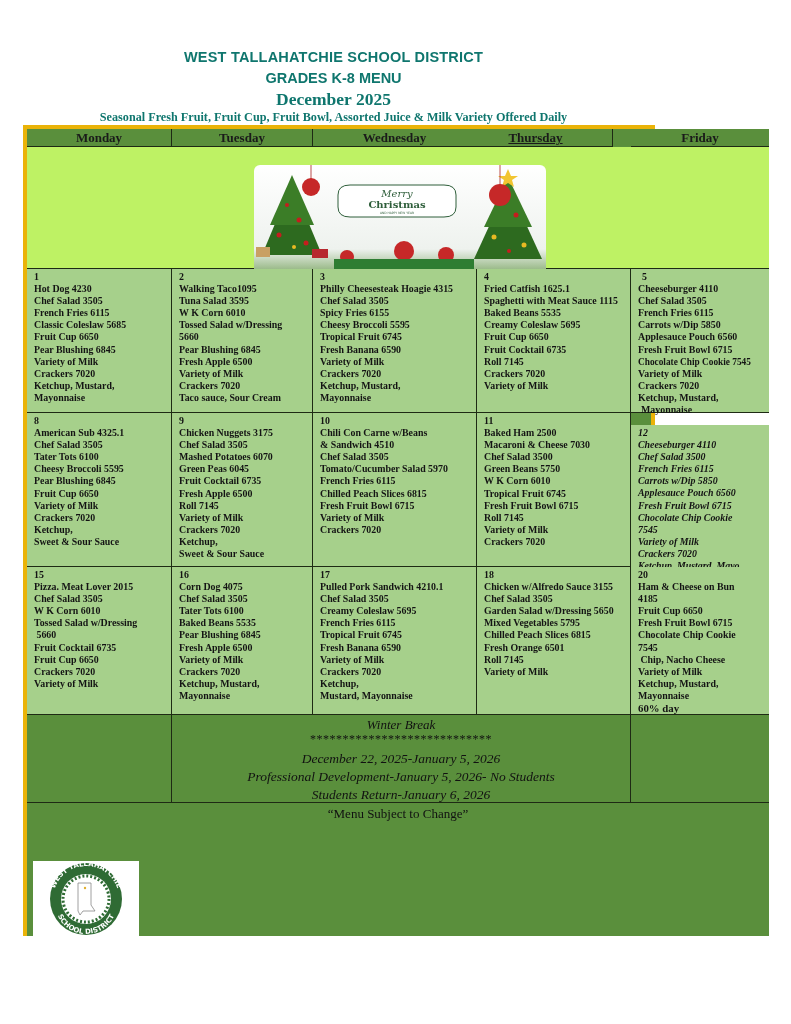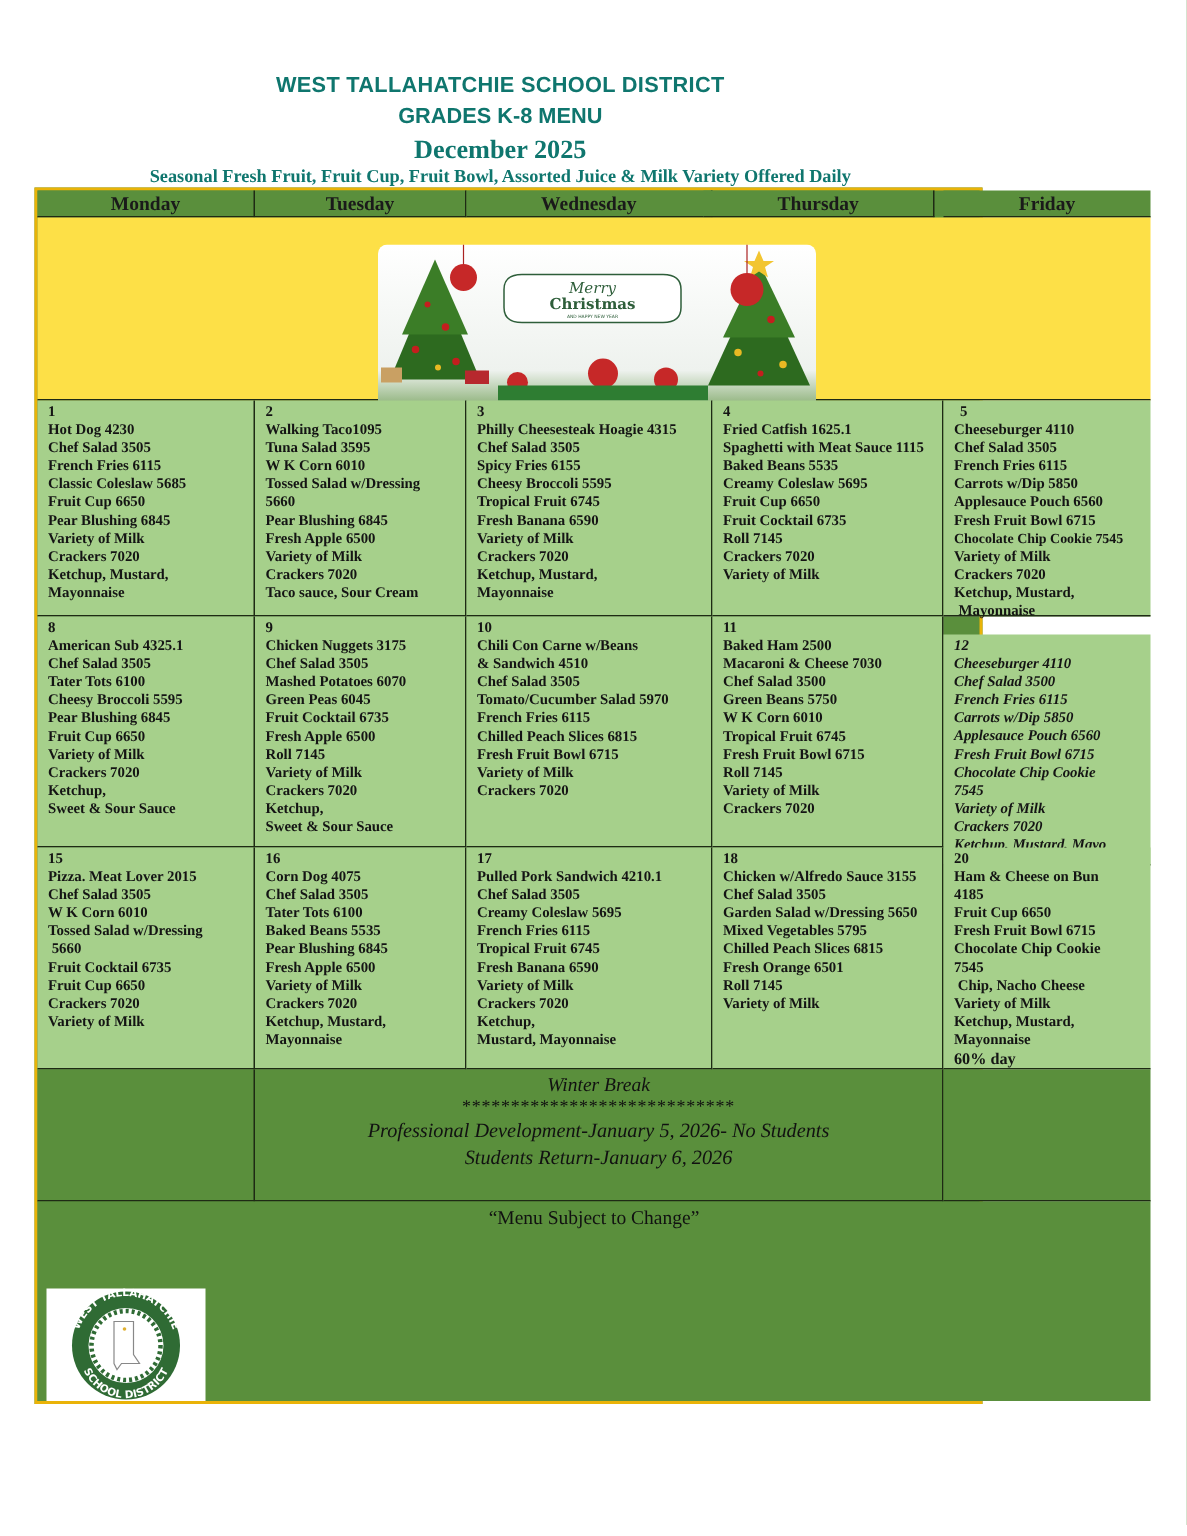--- a/index.html
+++ b/index.html
@@ -3,24 +3,24 @@
 <meta charset="utf-8">
 <style>
   html, body { margin: 0; padding: 0; background: #ffffff; }
   body { width: 791px; height: 1024px; position: relative; overflow: hidden; font-family: "Liberation Serif", serif; }
   .hdr { position: absolute; left: 0; width: 667px; text-align: center; color: #0f766e; }
   .t1 { top: 49px; font-family: "Liberation Sans", sans-serif; font-weight: bold; font-size: 14.5px; letter-spacing: 0.2px; }
   .t2 { top: 70px; font-family: "Liberation Sans", sans-serif; font-weight: bold; font-size: 14.5px; }
   .t3 { top: 89px; font-family: "Liberation Serif", serif; font-weight: bold; font-size: 17.5px; }
   .t4 { top: 110px; font-family: Liberation Serif, serif; font-weight: bold; font-size: 12.2px; }
 
-  .grid { position: absolute; left: 23px; top: 125px; width: 632px; height: 811px; border: 2px solid #eab308; box-sizing: border-box; background: #5a8f3c; }
+  .grid { position: absolute; left: 23px; top: 125px; width: 632px; height: 811px; border: 4px solid #eab308; box-sizing: border-box; background: #5a8f3c; }
   .cell { position: absolute; box-sizing: border-box; }
   .dayhead { top: 0; height: 18px; background: #5a8f3c; border-right: 1.5px solid #1e2a14; border-bottom: 1.5px solid #1e2a14; text-align: center; font-weight: bold; font-size: 13px; line-height: 17px; color: #1a1a1a; font-family: "Liberation Serif", serif; }
-  .banner { left: 0; top: 18px; width: 742px; height: 122px; background: #fde047; border-bottom: 1.5px solid #1e2a14; }
+  .banner { left: 0; top: 18px; width: 742px; height: 122px; background: #bef264; border-bottom: 1.5px solid #1e2a14; }
   .day { background: #a6d08b; border-right: 1.5px solid #1e2a14; border-bottom: 1.5px solid #1e2a14; padding: 2px 0 0 7px; font-family: "Liberation Serif", serif; font-weight: bold; font-size: 9.9px; line-height: 12.1px; color: #141414; }
   .day .num { display: block; }
   .day .item { display: block; white-space: nowrap; }
   .winter-side { background: #5a8f3c; border-right: 1.5px solid #1e2a14; border-bottom: 1.5px solid #1e2a14; }
   .winter { background: #5a8f3c; border-right: 1.5px solid #1e2a14; border-bottom: 1.5px solid #1e2a14; text-align: center; font-style: italic; font-family: "Liberation Serif", serif; color: #111; }
   .winter .w1 { font-size: 13px; line-height: 15px; margin-top: 2px; }
   .winter .w2 { font-size: 12px; line-height: 15px; letter-spacing: 0.5px; font-style: normal; }
   .winter .w3 { font-size: 13.5px; line-height: 18px; font-weight: normal; }
   .footer { left: 0; top: 674px; width: 742px; height: 133px; background: #5a8f3c; }
   .footer .f { text-align: center; font-size: 13px; line-height: 15px; color: #111; }
@@ -34,21 +34,21 @@
 <div class="hdr t1">WEST TALLAHATCHIE SCHOOL DISTRICT</div>
 <div class="hdr t2">GRADES K-8 MENU</div>
 <div class="hdr t3">December 2025</div>
 <div class="hdr t4">Seasonal Fresh Fruit, Fruit Cup, Fruit Bowl, Assorted Juice &amp; Milk Variety Offered Daily</div>
 
 <div class="grid">
 
   <div class="cell dayhead" style="left:0;width:145px;">Monday</div>
   <div class="cell dayhead" style="left:145px;width:141px;">Tuesday</div>
   <div class="cell dayhead" style="left:286px;width:164px;">Wednesday</div>
-  <div class="cell dayhead" style="left:444px;width:154px;">Thursday</div>
+  <div class="cell dayhead" style="left:432px;width:154px;text-decoration:underline;">Thursday</div>
   <div class="cell dayhead" style="left:604px;width:138px;border-right:none;">Friday</div>
 
   <div class="cell banner">
     <svg class="xmas" viewBox="0 0 292 120" xmlns="http://www.w3.org/2000/svg">
       <defs>
         <linearGradient id="bg" x1="0" y1="0" x2="0" y2="1">
           <stop offset="0" stop-color="#ffffff"></stop>
           <stop offset="0.7" stop-color="#eef2ee"></stop>
           <stop offset="1" stop-color="#5a8f3c"></stop>
         </linearGradient>
@@ -285,20 +285,21 @@
     <span class="item">Variety of Milk</span>
     <span class="item">Ketchup, Mustard,</span>
     <span class="item">Mayonnaise</span>
     <span class="item" style="font-size:10.8px;">60% day</span>
   </div>
 
   <div class="cell winter-side" style="left:0;top:586px;width:145px;height:88px;"></div>
   <div class="cell winter" style="left:145px;top:586px;width:459px;height:88px;">
     <div class="w1">Winter Break</div>
     <div class="w2">****************************</div>
+    <div class="w3" style="margin-top:3px;">December 22, 2025-January 5, 2026</div>
     <div class="w3">Professional Development-January 5, 2026- No Students</div>
     <div class="w3">Students Return-January 6, 2026</div>
   </div>
   <div class="cell winter-side" style="left:604px;top:586px;width:138px;height:88px;border-right:none;"></div>
 
   <div class="cell footer">
     <div class="f" style="margin-top:3px;">“Menu Subject to Change”</div>
     <div class="logo-box">
       <svg width="106" height="75" viewBox="0 0 106 75" xmlns="http://www.w3.org/2000/svg">
         <defs>

